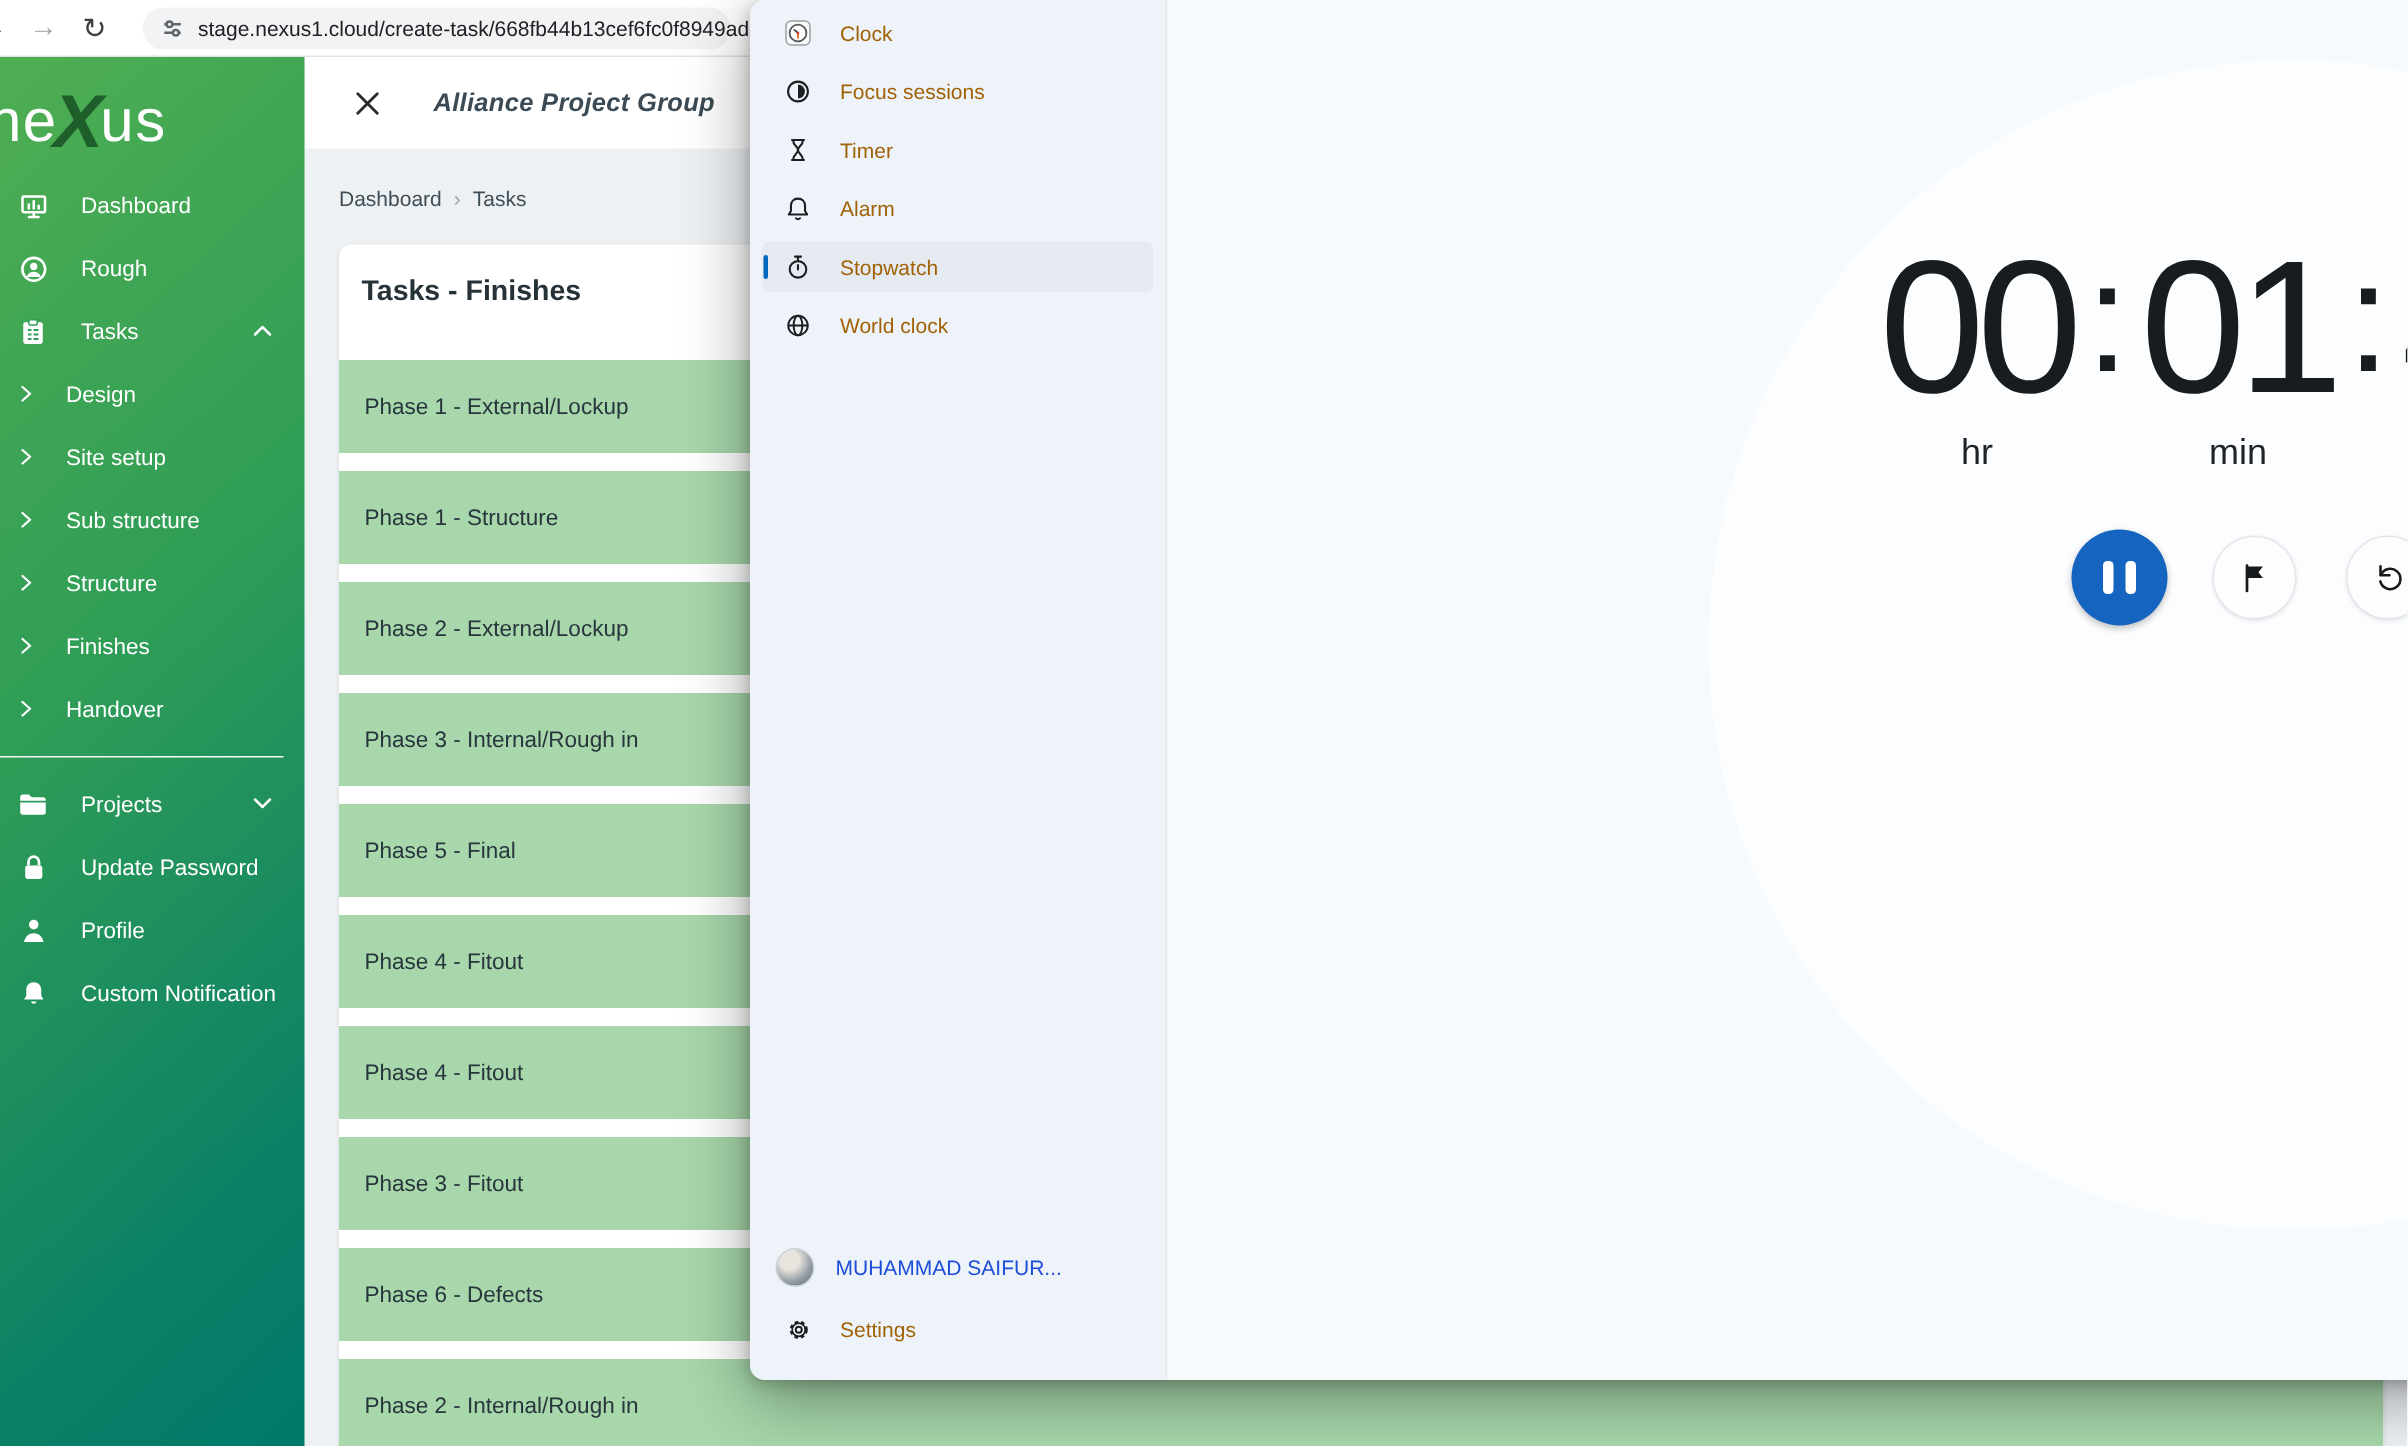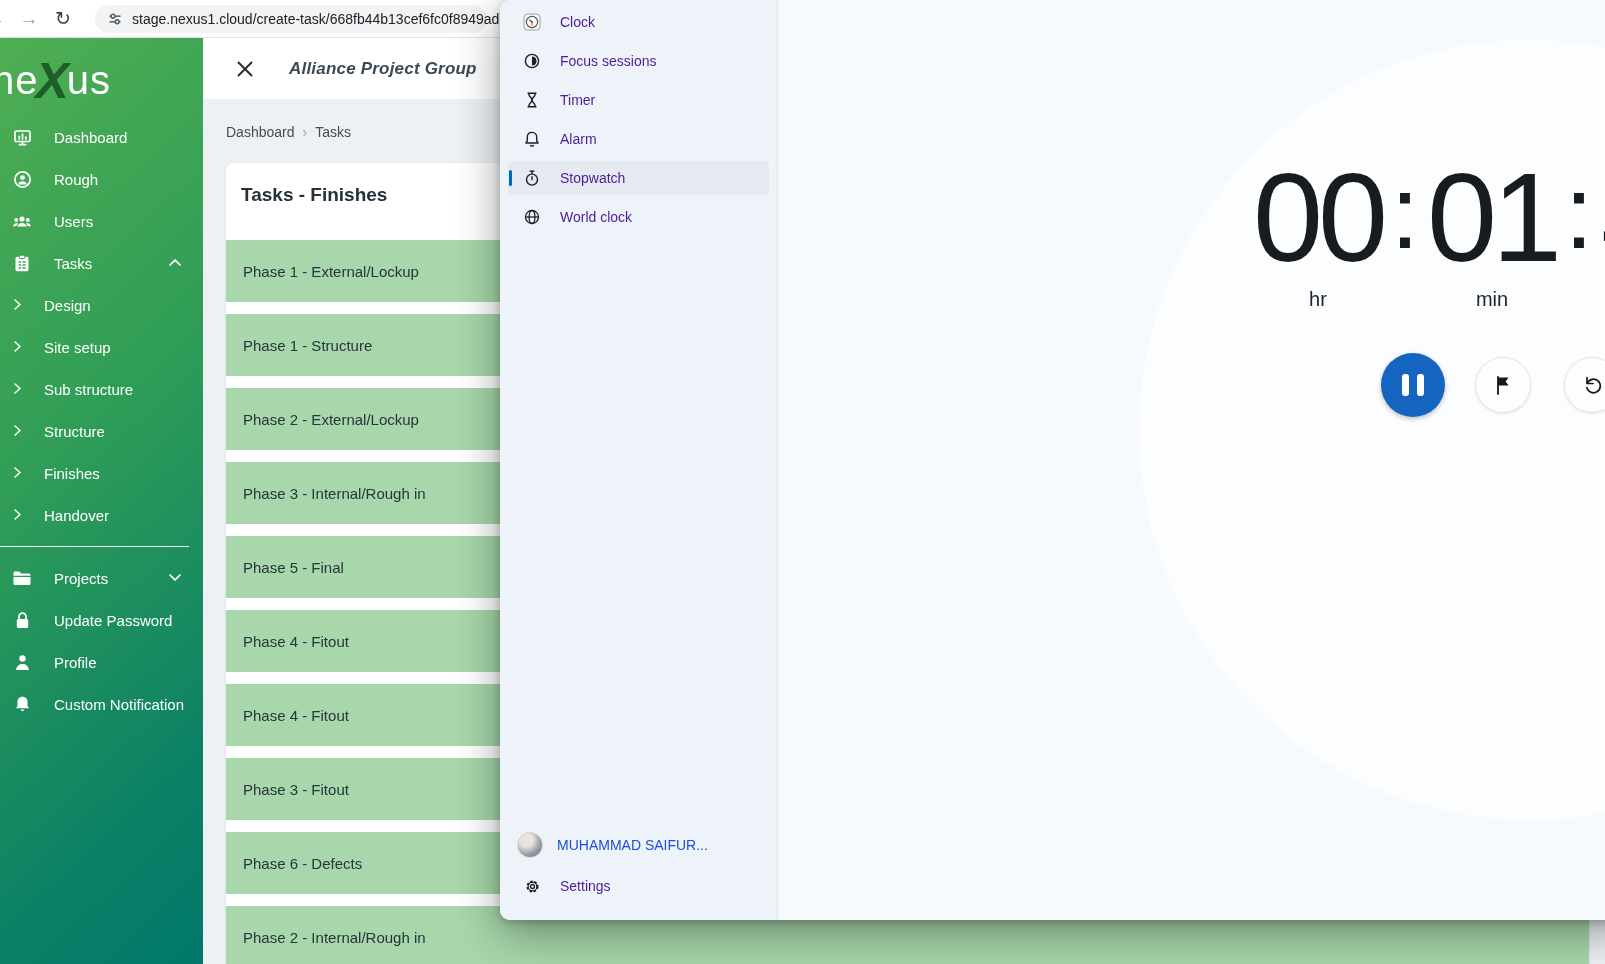--- a/index.html
+++ b/index.html
@@ -39,37 +39,37 @@
   .crumb-sep { color:#9aa4ab; font-size:14px; }
   .card { position:absolute; left:23px; right:16px; top:125px; bottom:-80px; background:#fff; border-radius:8px 8px 0 0; box-shadow:0 1px 3px rgba(0,0,0,.10); overflow:hidden; }
   .card-title { padding:21px 0 0 15px; font-size:19px; font-weight:700; color:#263238; height:77px; }
   .task-row { height:62px; margin-bottom:12px; background:#a7d7aa; display:flex; align-items:center; padding-left:17px; font-size:15px; color:#28353d; cursor:pointer; }
 
   
   .clock-window { position:absolute; left:500px; top:0; width:1145px; height:920px; border-radius:10px; background:#f7fafd;
     box-shadow:0 12px 45px rgba(0,0,0,.38), 0 2px 10px rgba(0,0,0,.22); }
   .clock-sidebar { position:absolute; left:0; top:0; bottom:0; width:278px; background:#eef3f9; border-right:1px solid #e3e7ec; border-radius:10px 0 0 10px; }
   .cnav { padding:5px 8px 0 8px; }
-  .c-item { position:relative; height:34px; margin-bottom:5px; border-radius:5px; display:flex; align-items:center; gap:19px; padding-left:15px; font-size:14px; color:#4c1d95; cursor:pointer; }
+  .c-item { position:relative; height:34px; margin-bottom:5px; border-radius:5px; display:flex; align-items:center; gap:19px; padding-left:15px; font-size:14px; color:#a16207; cursor:pointer; }
   .c-item.selected { background:#e5eaf1; }
   .c-pill { position:absolute; left:1px; top:9px; width:3px; height:16px; border-radius:2px; }
   .c-ic { width:18px; height:18px; display:flex; align-items:center; justify-content:center; }
   .cfooter { position:absolute; left:8px; right:8px; bottom:12px; }
   .c-user { height:40px; display:flex; align-items:center; gap:14px; padding-left:9px; border-radius:5px; cursor:pointer; margin-bottom:4px; font-size:14px; color:#1d4ed8; }
   .avatar { width:26px; height:26px; border-radius:50%; background:radial-gradient(circle at 35% 30%, #e8e4de 0 28%, #9aa2a8 60%, #5c666d 100%); border:1px solid #cdd3d8; }
 
   .clock-main { position:absolute; left:279px; top:0; right:0; bottom:0; border-radius:0 10px 10px 0; }
   .halo { position:absolute; left:360px; top:40px; width:780px; height:780px; border-radius:50%; background:rgba(255,255,255,.55); }
 
   .stopwatch-area { position:absolute; left:468px; top:158px; width:600px; }
   .time-row { display:flex; align-items:flex-end; color:#191c1f; }
   .t-big { width:142px; text-align:center; font-size:126px; font-weight:400; letter-spacing:-5px; line-height:.95; }
   .t-colon { width:32px; text-align:center; font-size:104px; font-weight:300; line-height:1; padding-bottom:14px; }
   .time-labels { display:flex; margin-top:10px; color:#1f2327; }
-  .time-labels span { width:142px; text-align:center; font-size:20px; }
+  .time-labels span { width:142px; text-align:center; font-size:24px; }
   .time-labels .gap { width:32px; }
 
   .sw-buttons { position:absolute; top:353px; left:0; width:100%; }
   .swbtn { position:absolute; border-radius:50%; display:flex; align-items:center; justify-content:center; cursor:pointer; }
   .btn-pause { left:602px; top:0; width:64px; height:64px; box-shadow:0 2px 5px rgba(0,0,0,.25); }
   .pause-bars { display:flex; gap:8px; }
   .pause-bars i { display:block; width:7px; height:22px; background:#fff; border-radius:3px; }
   .btn-ring { background:#fdfdfe; border:1px solid #e3e7ec; box-shadow:0 1px 3px rgba(0,0,0,.10); width:56px; height:56px; }
   .btn-flag { left:696px; top:4px; }
   .btn-reset { left:785px; top:4px; }
@@ -157,33 +157,20 @@
         <span class="nicon">
           <svg width="19" height="19" viewBox="0 0 19 19">
               <circle cx="9.5" cy="9.5" r="7.6" fill="none" stroke="#fff" stroke-width="1.7"></circle>
               <circle cx="9.5" cy="7.6" r="2.4" fill="#fff"></circle>
               <path d="M4.8 14.6c.8-2.3 2.6-3.4 4.7-3.4s3.9 1.1 4.7 3.4" fill="#fff"></path>
             </svg>
         </span>
         <span>Rough</span>
       </div>
 
-      <div class="n-item">
-        <span class="nicon">
-          <svg width="20" height="19" viewBox="0 0 20 19" fill="#fff">
-              <circle cx="10" cy="7" r="2.6"></circle>
-              <path d="M5.2 14.5c.7-2.4 2.6-3.6 4.8-3.6s4.1 1.2 4.8 3.6z"></path>
-              <circle cx="4.2" cy="8" r="1.9"></circle>
-              <path d="M1 14.2c.5-1.9 1.8-2.9 3.4-2.9.6 0 1.2.1 1.7.4-1 .7-1.7 1.5-2.1 2.5z"></path>
-              <circle cx="15.8" cy="8" r="1.9"></circle>
-              <path d="M19 14.2c-.5-1.9-1.8-2.9-3.4-2.9-.6 0-1.2.1-1.7.4 1 .7 1.7 1.5 2.1 2.5z"></path>
-            </svg>
-        </span>
-        <span>Users</span>
-      </div>
 
 
       <div class="n-item">
         <span class="nicon">
           <svg width="18" height="19" viewBox="0 0 18 19">
               <rect x="2.5" y="2.8" width="13" height="14.5" rx="1.6" fill="#fff"></rect>
               <rect x="6.2" y="1.2" width="5.6" height="3.4" rx="1" fill="#fff" stroke="#2f9d57" stroke-width="1"></rect>
               <line x1="5.6" y1="8" x2="8" y2="8" stroke="#2f9d57" stroke-width="1.4"></line>
               <line x1="9.4" y1="8" x2="12.6" y2="8" stroke="#2f9d57" stroke-width="1.4"></line>
               <line x1="5.6" y1="11" x2="8" y2="11" stroke="#2f9d57" stroke-width="1.4"></line>

